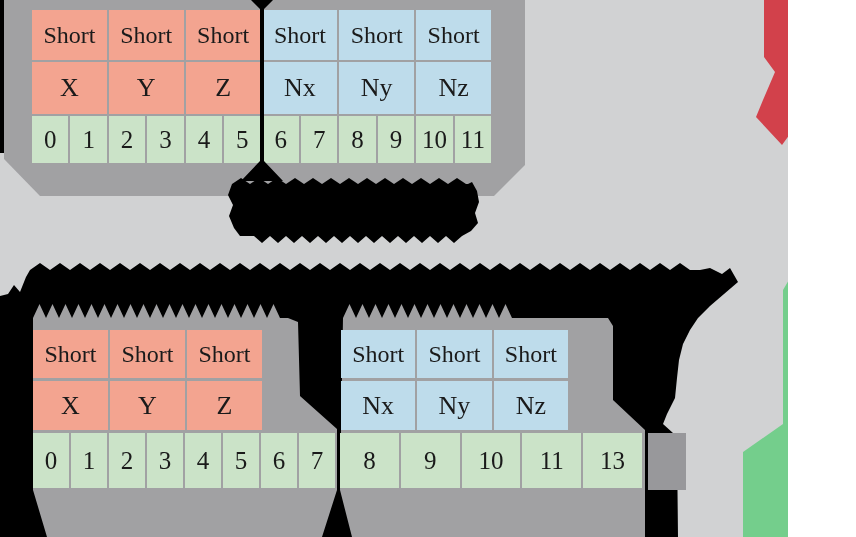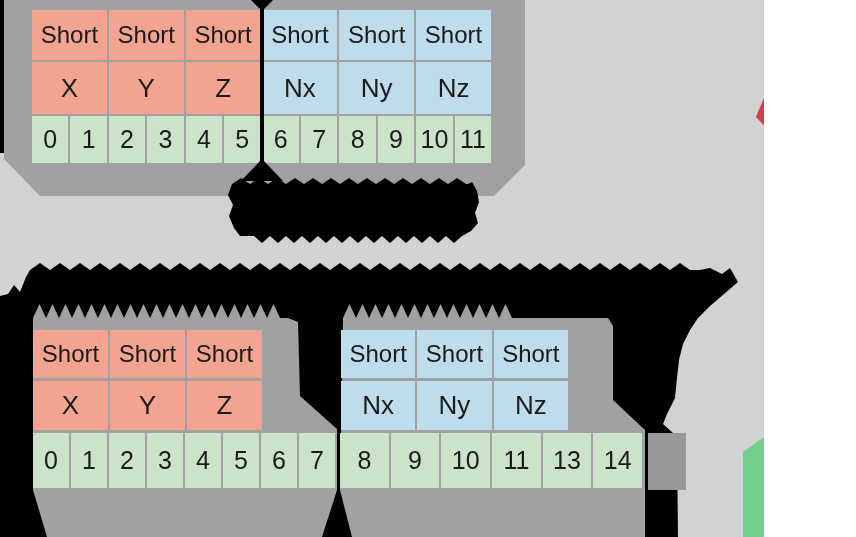--- a/index.html
+++ b/index.html
@@ -1,19 +1,20 @@
 <!DOCTYPE html>
 <html style="--c-background: #d1d2d3; --c-panel: #a1a1a3; --c-connector: #98989b; --c-position: #f3a490; --c-normal: #bedceb; --c-byte: #cbe3c8; --c-cross: #d2414b; --c-check: #74ce8c; --c-black: #000000; --c-text: #1a1a1a;"><head>
 <meta charset="utf-8">
 <style>
   html,body{margin:0;padding:0;background:#ffffff;}
   .canvas{
     position:relative;width:764px;height:537px;overflow:hidden;
     background:var(--c-background);
-    font-family:Liberation Sans, sans-serif;
+    font-family:Liberation Serif, serif;
+    padding-left:24px;
   }
   svg.layer{position:absolute;left:0;top:0;width:856px;height:537px;display:block;}
   svg.base{z-index:0;}
   svg.over{z-index:3;pointer-events:none;}
 
   
   #blk-strip,#top-blob,#mid-blob,#callout{fill:var(--c-black);}
   #top-panel,#backdrop-left,#backdrop-right{fill:var(--c-panel);}
   #connector{fill:var(--c-connector);}
   #green-panel{fill:var(--c-check);}
@@ -125,21 +126,20 @@
     </div>
   </div>
 
   <div class="tbl" style="left:340px;top:433px;width:302px">
     <div class="row h55">
       <div class="cell byte byt">8</div>
       <div class="cell byte byt">9</div>
       <div class="cell byte byt">10</div>
       <div class="cell byte byt">11</div>
       <div class="cell byte byt">13</div>
-      <div class="cell byte byt">14</div>
     </div>
   </div>
 
   <svg class="over layer" viewBox="0 0 856 537">
     <polygon id="callout" points="251,0 273,0 264,9 264,161 283,181 241,181 260,161 260,9"></polygon>
   </svg>
 
 </div>
 
 </body></html>

